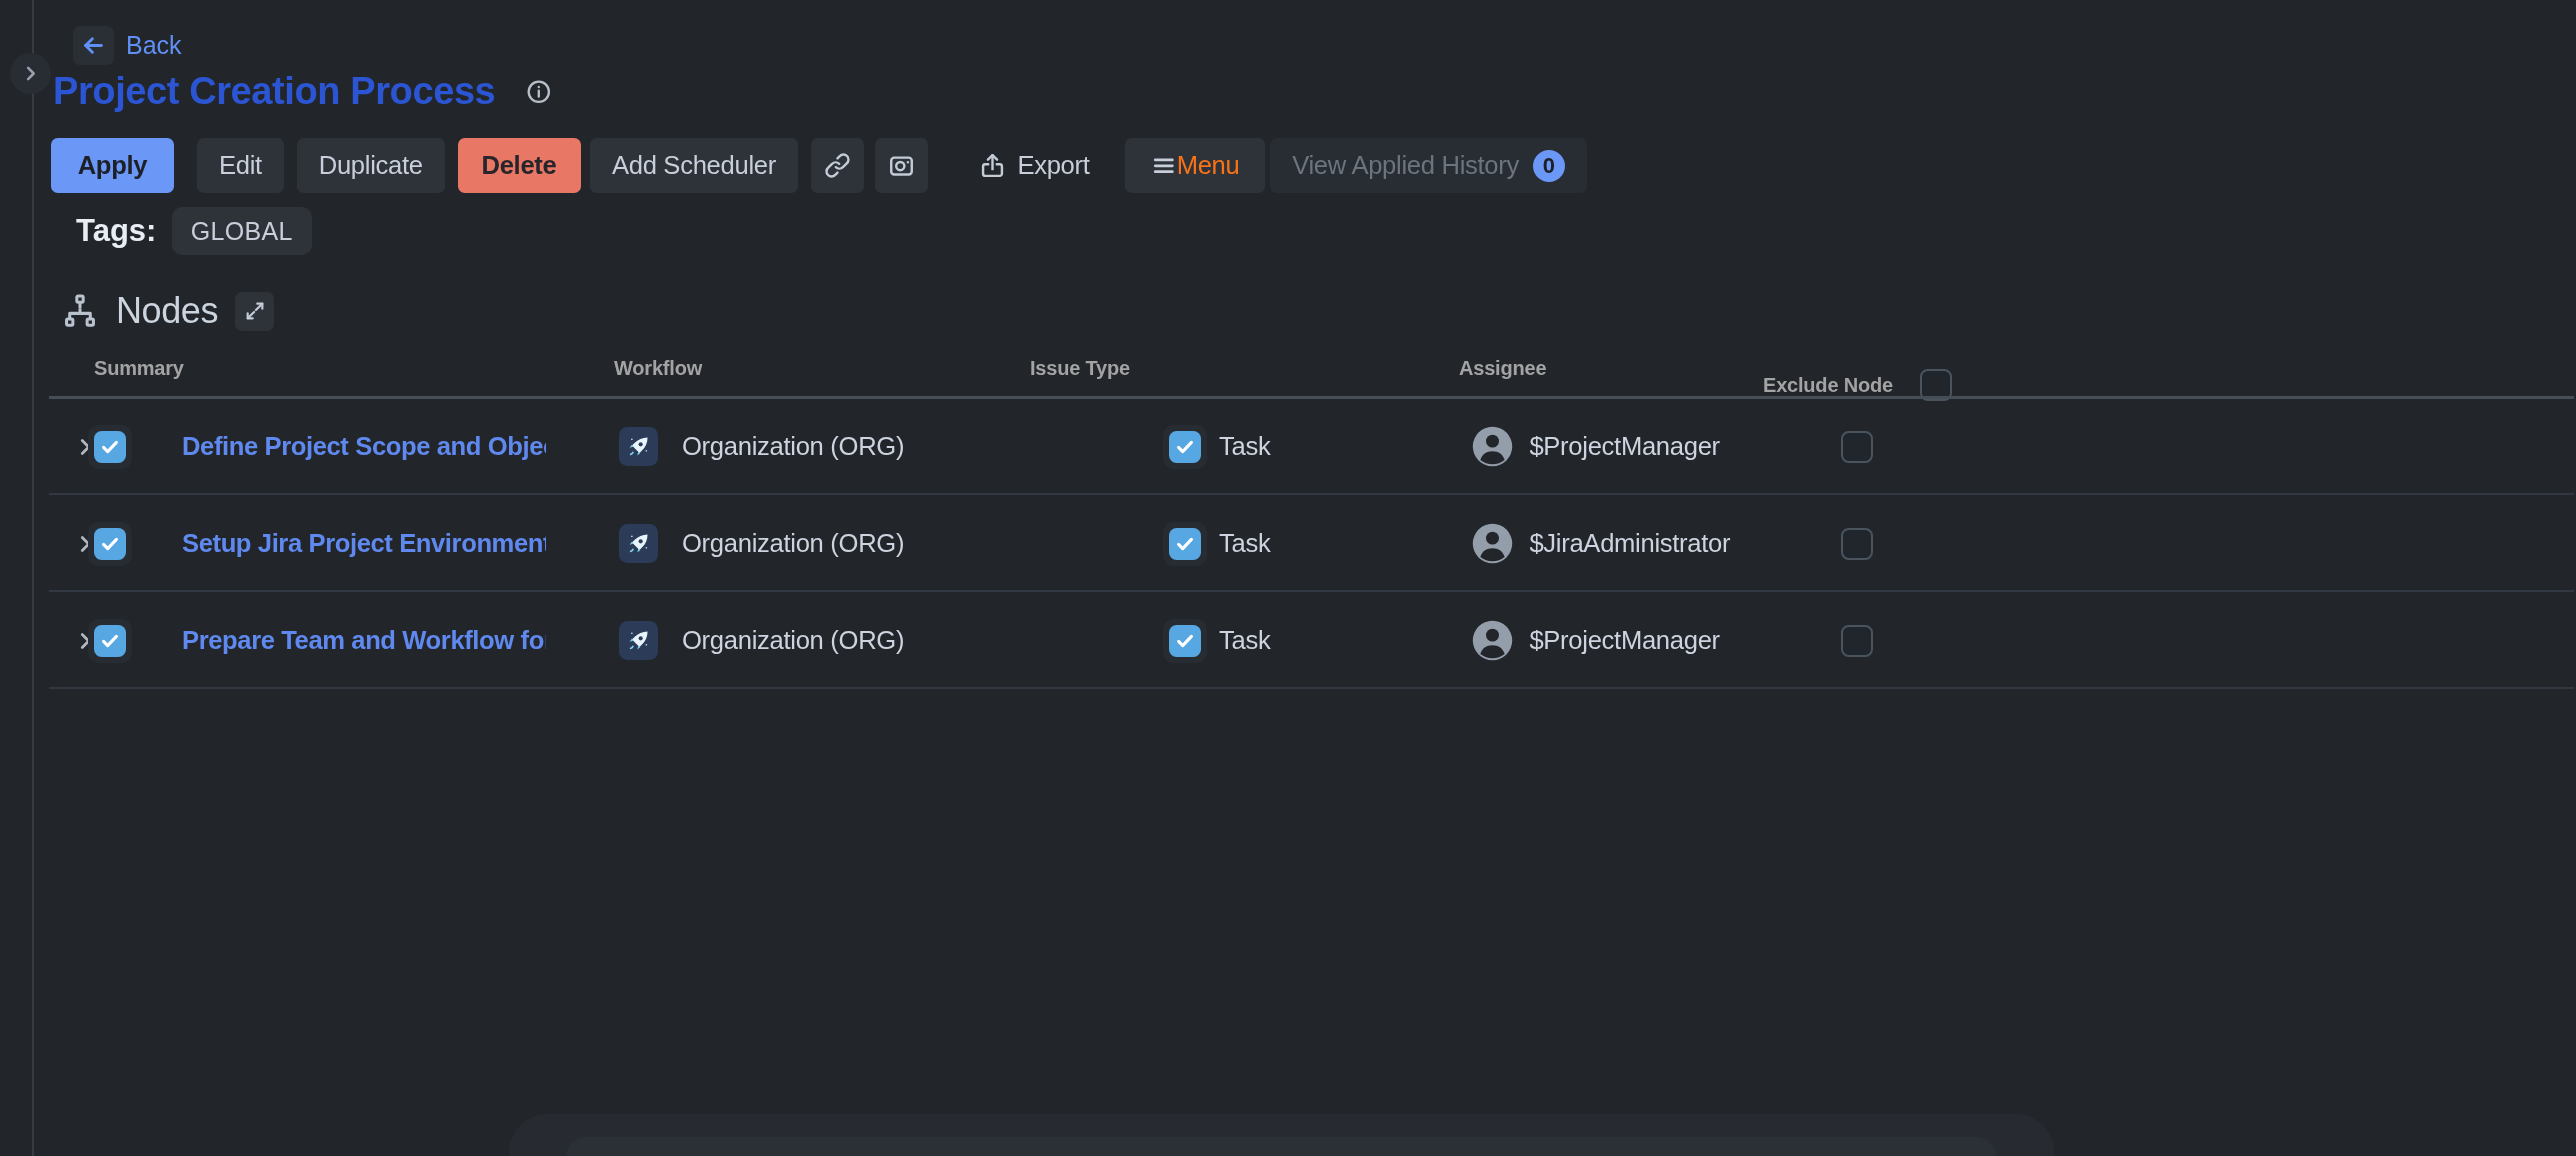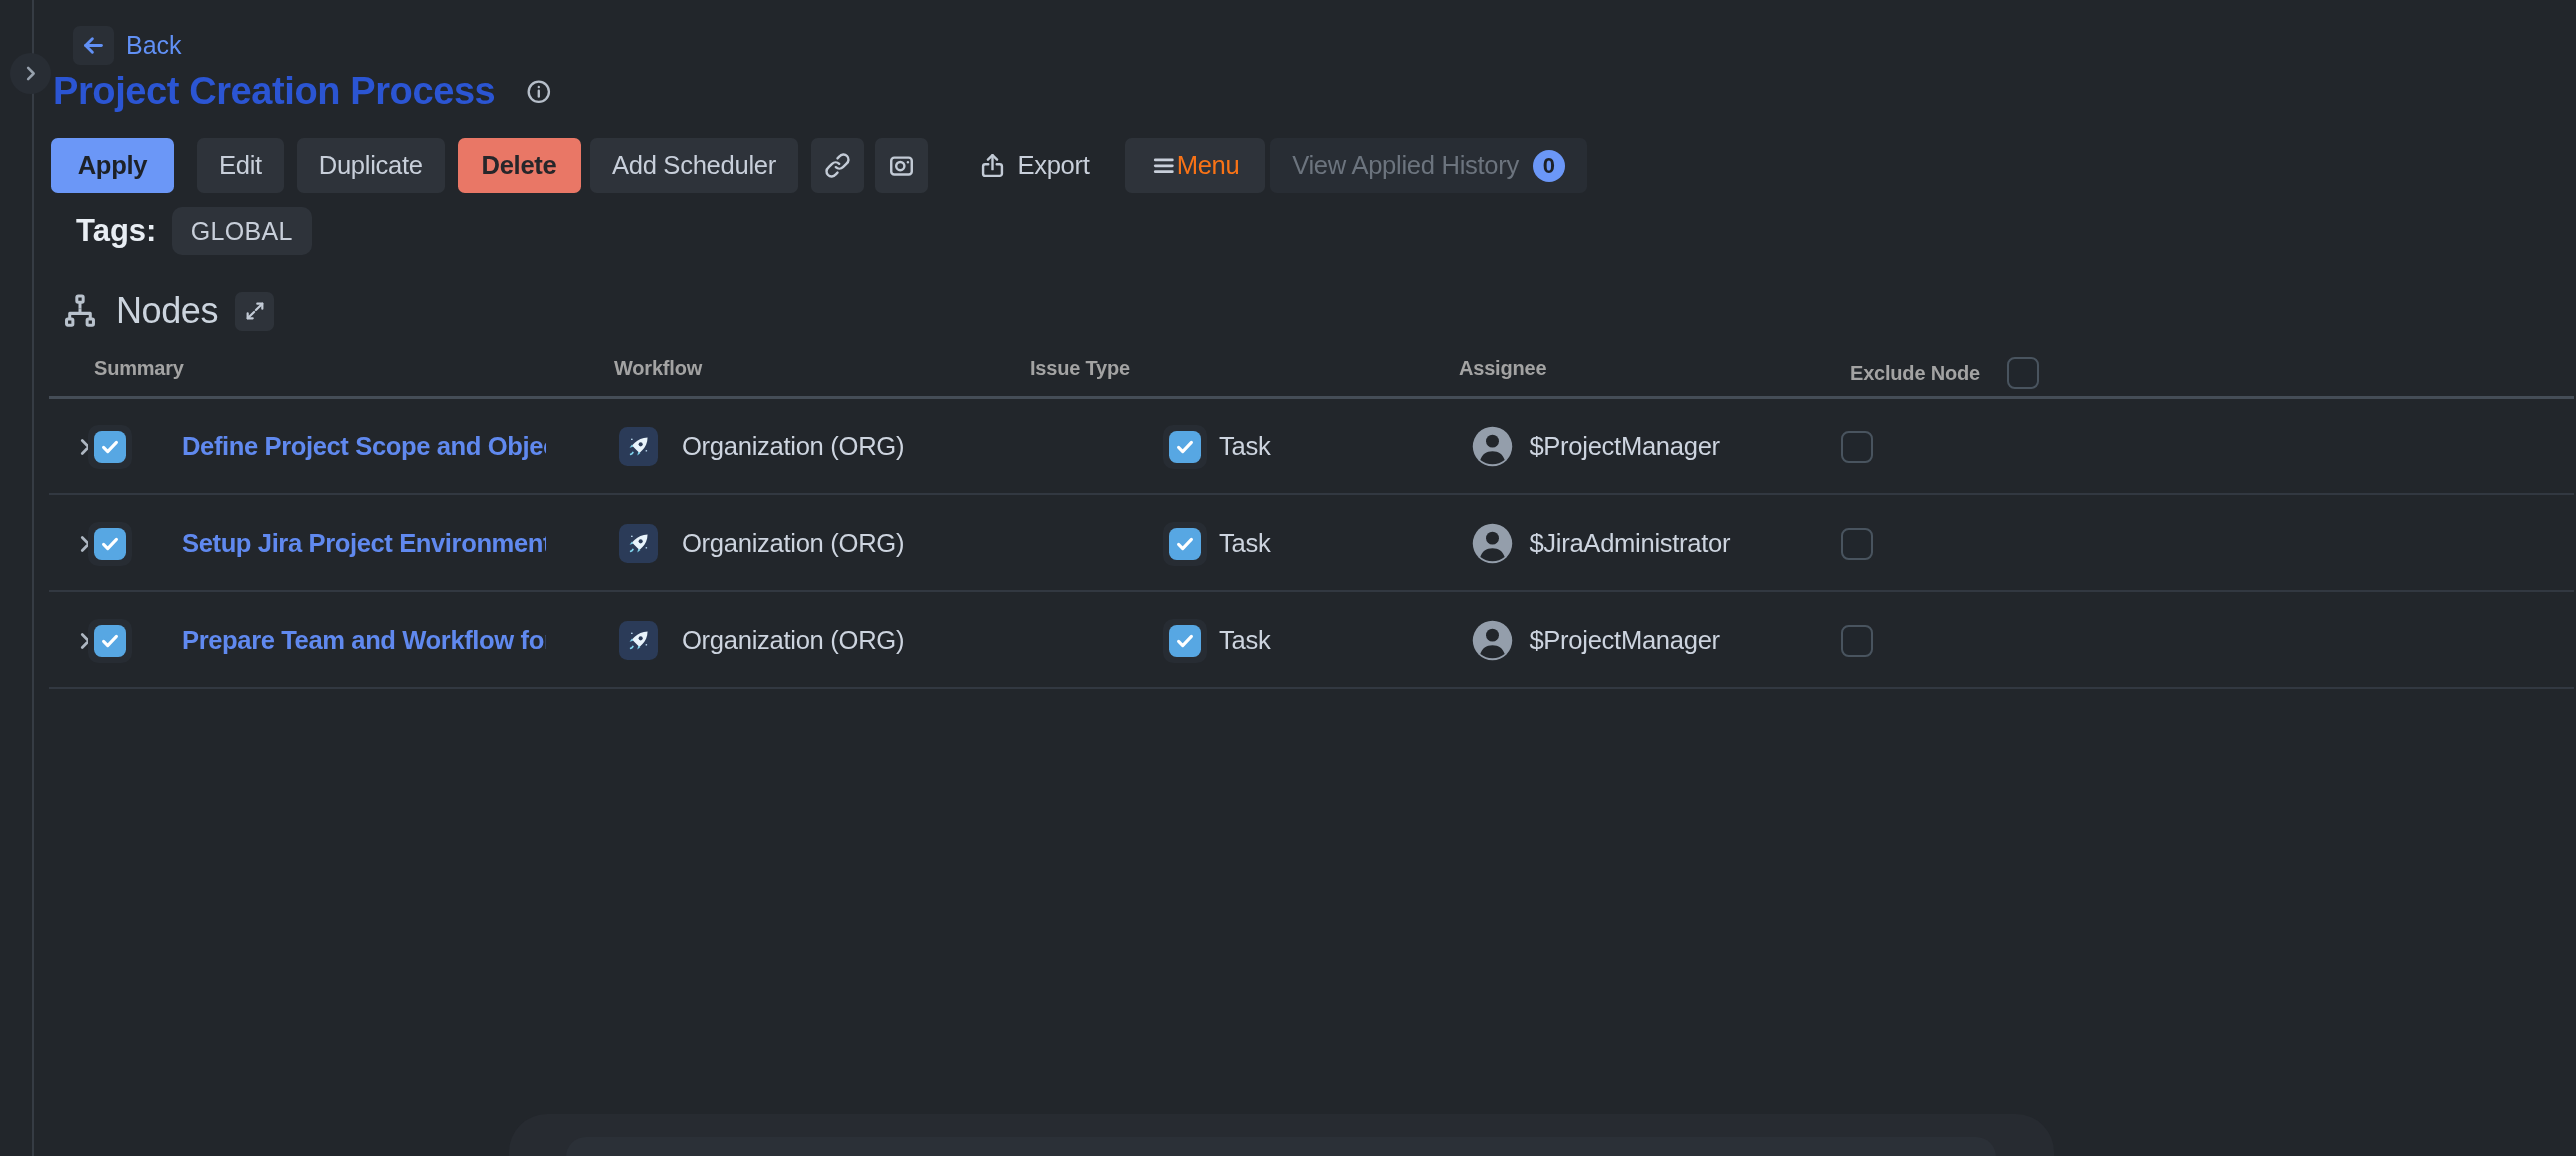--- a/index.html
+++ b/index.html
@@ -67,21 +67,21 @@
     display:flex; align-items:center; justify-content:center; cursor:pointer;
   }
 
   
   .table-header { position:absolute; top:357px; left:0; width:2576px; height:39px; }
   .th { position:absolute; color:#a3a3a3; font-size:20px; font-weight:700; letter-spacing:-0.2px; }
   .th-summary { left:94px; }
   .th-project { left:614px; }
   .th-issuetype { left:1030px; }
   .th-assignee { left:1459px; }
-  .th-exclude { left:1850px; display:flex; align-items:center; gap:27px; }
+  .th-exclude { left:1763px; display:flex; align-items:center; gap:27px;margin-top:12px; }
   .header-divider { position:absolute; left:49px; top:396px; width:2525px; height:2.6px; background:#454d57; }
 
   .rows { position:absolute; left:0; top:398px; width:2576px; }
   .trow { position:relative; width:2576px; height:97px; }
   .trow::after { content:""; position:absolute; left:49px; bottom:0; width:2525px; height:1.7px; background:#323841; }
   .cell { position:absolute; top:0; height:97px; display:flex; align-items:center; }
   .c-expander { left:68px; width:34px; justify-content:center; cursor:pointer; }
   .c-check { left:88px; }
   .c-summary { left:182px; width:364px; overflow:hidden; }
   .summary-link {

